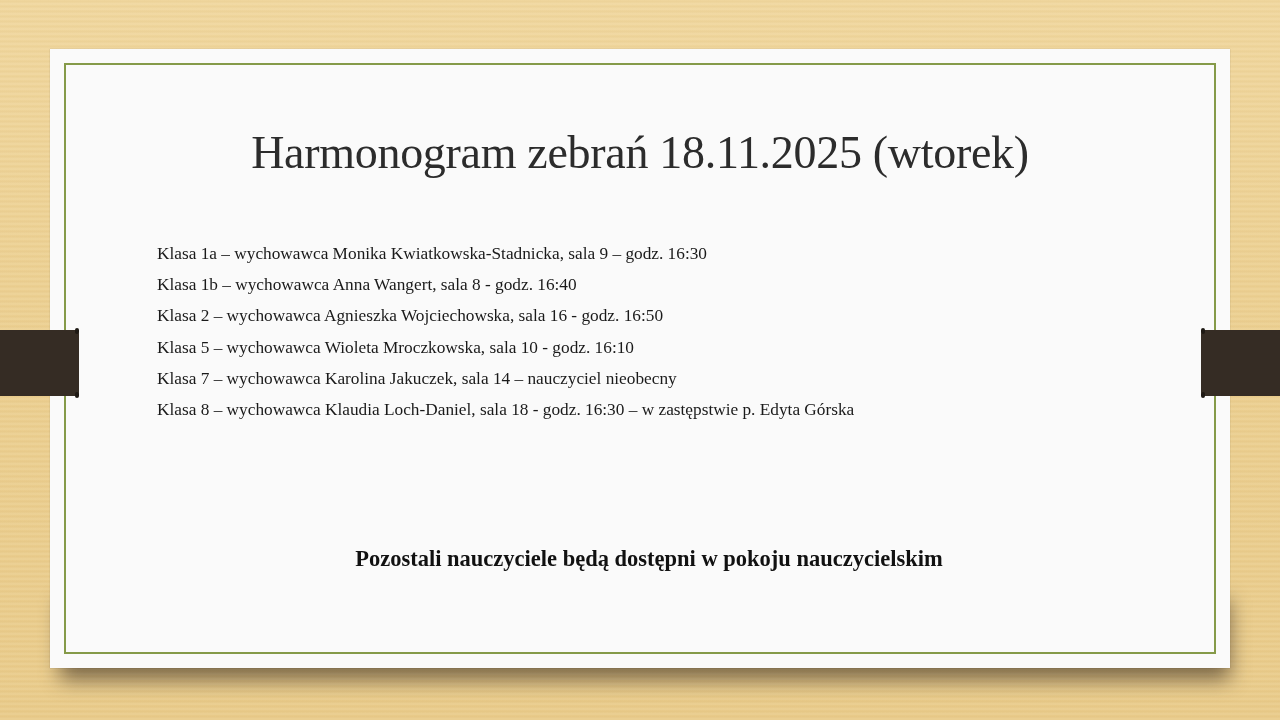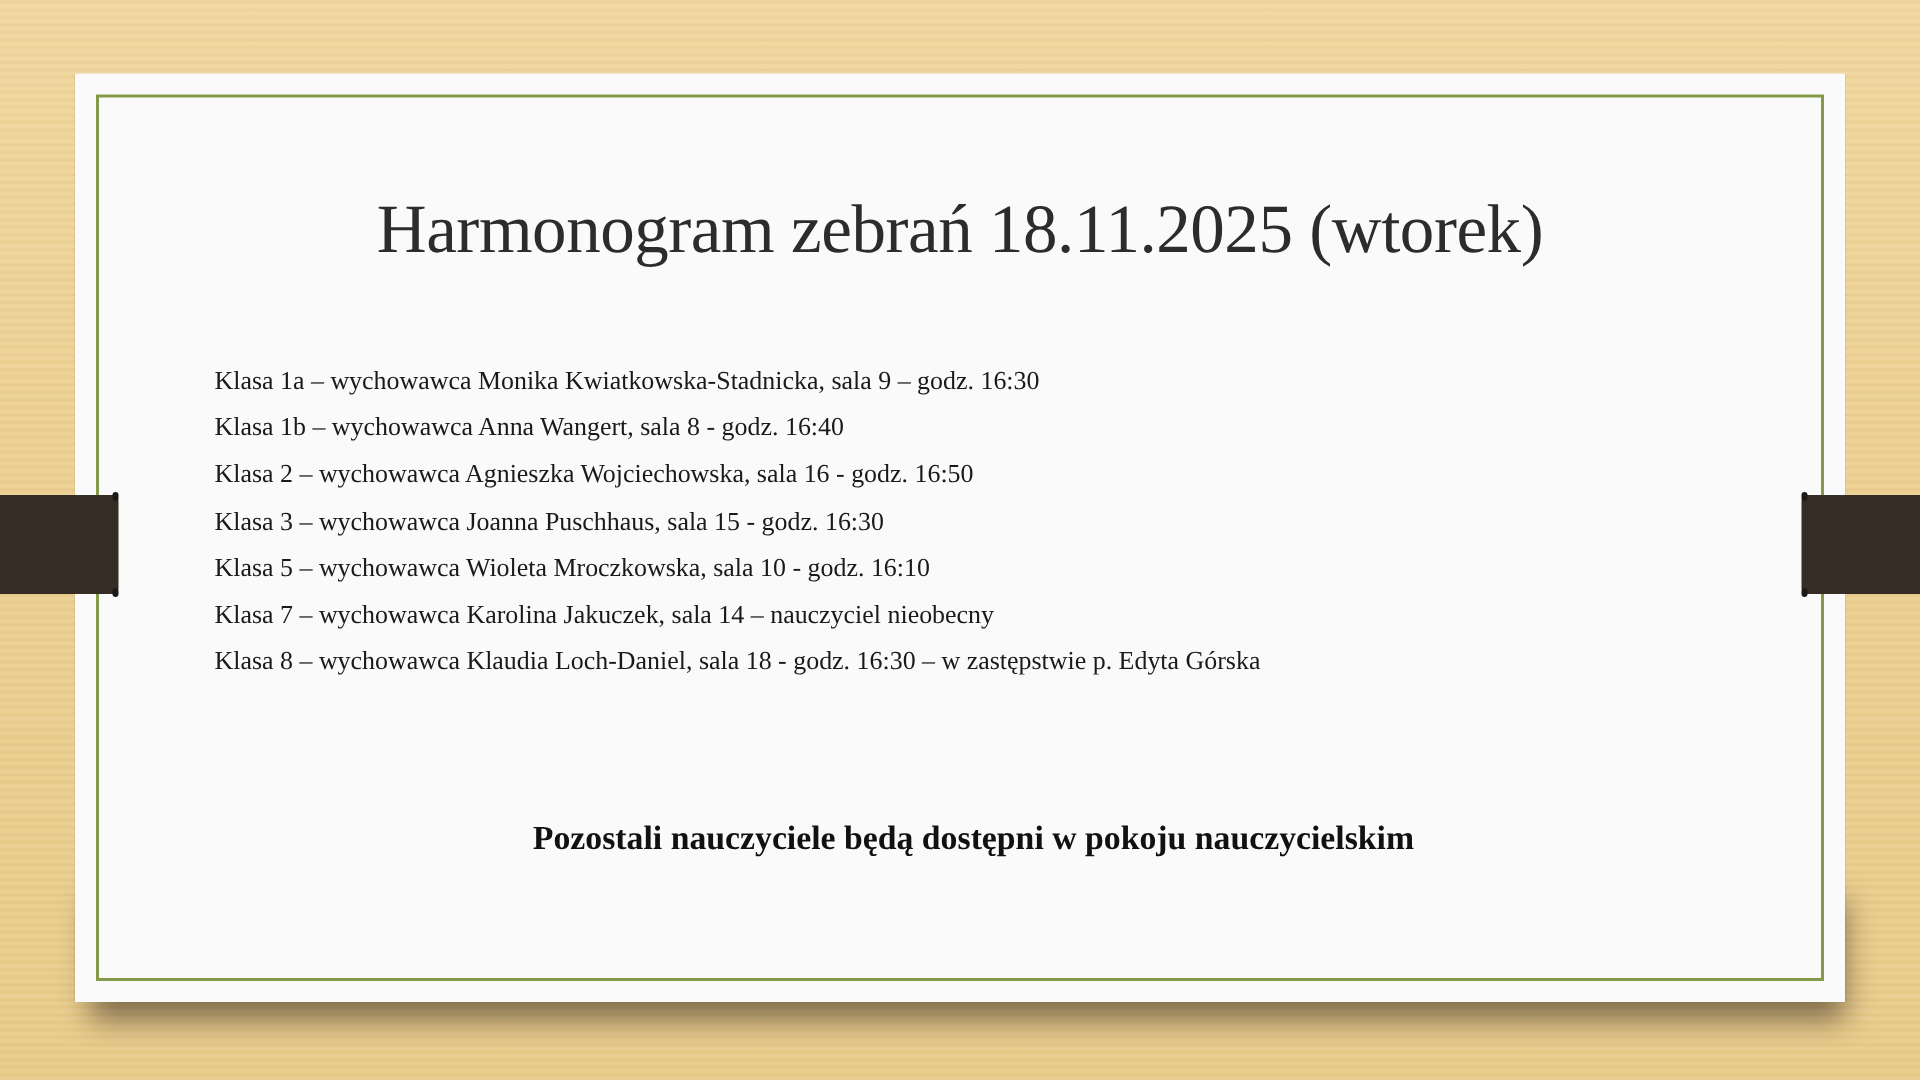--- a/index.html
+++ b/index.html
@@ -73,21 +73,21 @@
       top: 126px;
       text-align: center;
       font-size: 46px;
       font-weight: normal;
       color: #2c2c2c;
       z-index: 2;
       letter-spacing: -0.3px;
     }
     .list {
       position: absolute;
-      left: 143px;
+      left: 157px;
       top: 238px;
       z-index: 2;
       margin: 0;
       padding: 0;
       list-style: none;
     }
     .list li {
       font-size: 17.3px;
       line-height: 31.2px;
       color: #1a1a1a;
@@ -117,19 +117,18 @@
 
 <div class="tab tab-left"></div>
 <div class="tab tab-right"></div>
 
 <div class="title">Harmonogram zebrań 18.11.2025 (wtorek)</div>
 
 <ul class="list">
   <li>Klasa 1a – wychowawca Monika Kwiatkowska-Stadnicka, sala 9 – godz. 16:30</li>
   <li>Klasa 1b – wychowawca Anna Wangert, sala 8 - godz. 16:40</li>
   <li>Klasa 2 – wychowawca Agnieszka Wojciechowska, sala 16 - godz. 16:50</li>
-  <li>Klasa 3 – wychowawca Joanna Puschhaus, sala 15 - godz. 16:30</li>
   <li>Klasa 5 – wychowawca Wioleta Mroczkowska, sala 10 - godz. 16:10</li>
   <li>Klasa 7 – wychowawca Karolina Jakuczek, sala 14 – nauczyciel nieobecny</li>
   <li>Klasa 8 – wychowawca Klaudia Loch-Daniel, sala 18 - godz. 16:30 – w zastępstwie p. Edyta Górska</li>
 </ul>
 
 <div class="note">Pozostali nauczyciele będą dostępni w pokoju nauczycielskim</div>
 
 </body></html>

